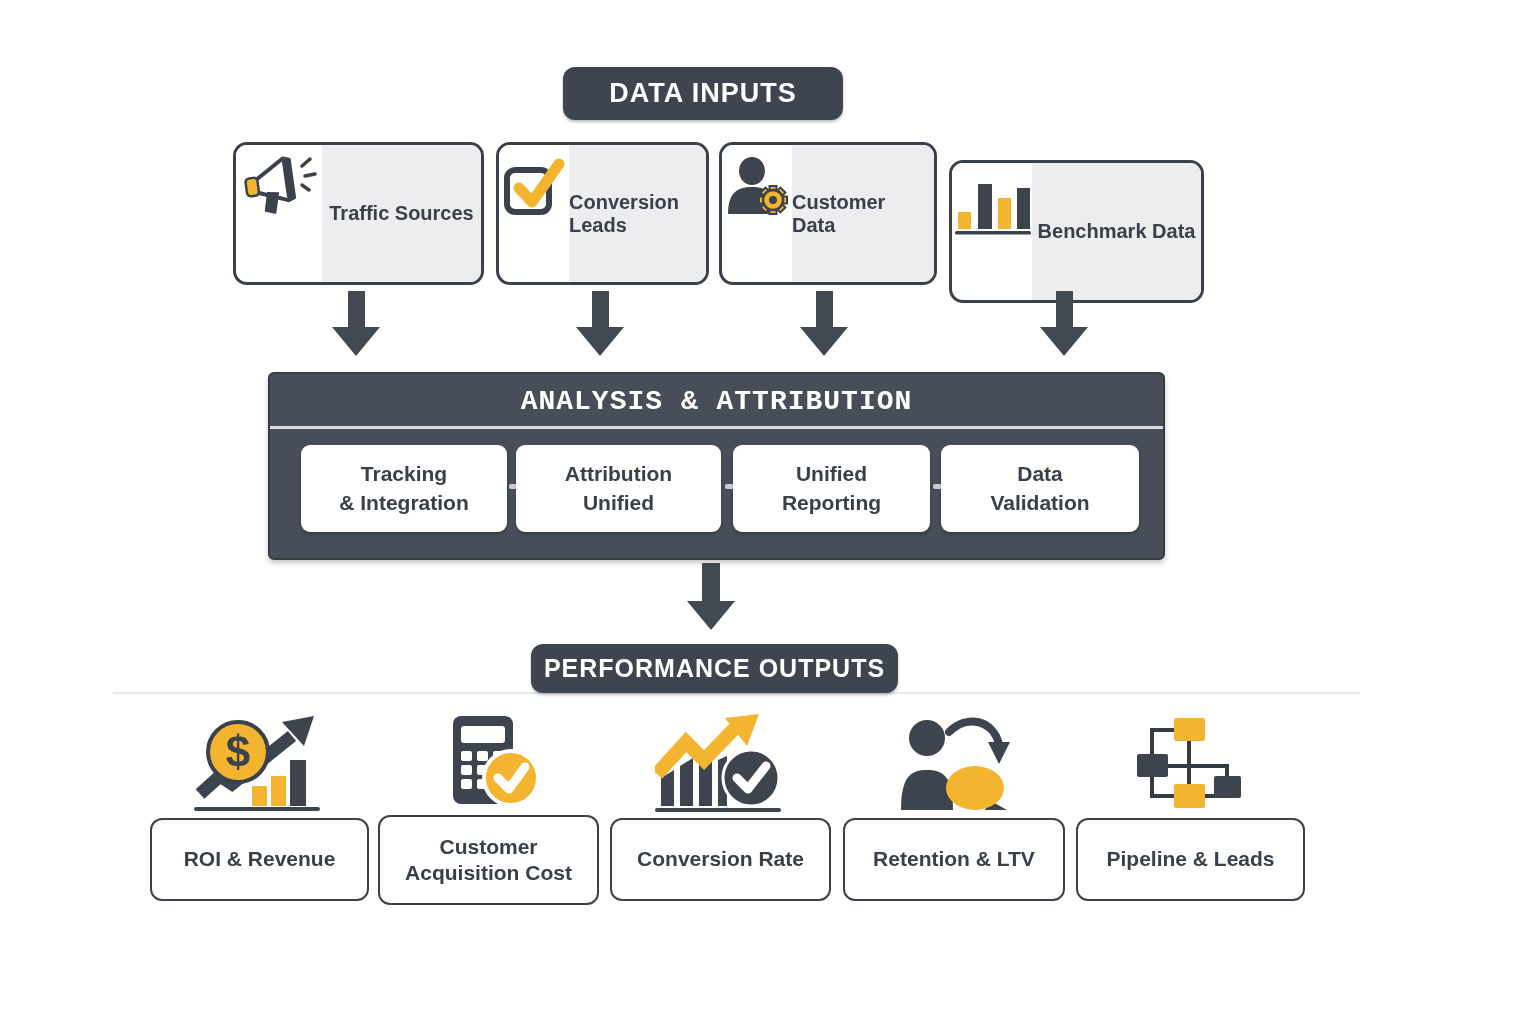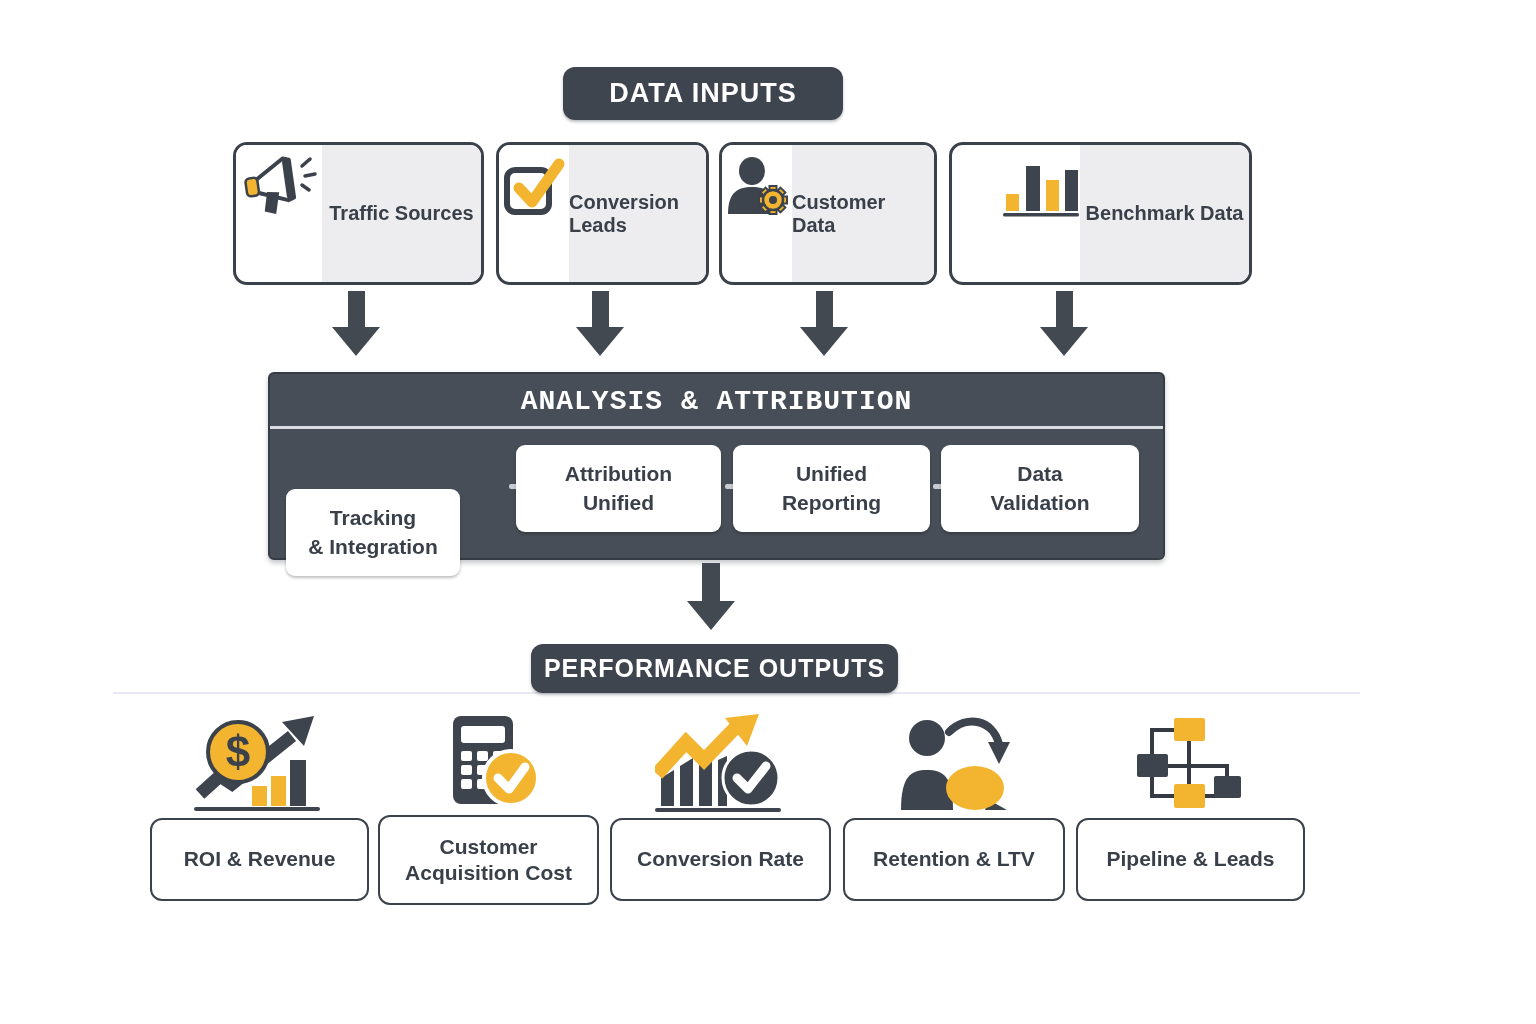--- a/index.html
+++ b/index.html
@@ -114,21 +114,21 @@
           <rect x="-3.5" y="-14" width="7" height="8" transform="rotate(315)"></rect>
         </g>
         <circle r="10" fill="#f3b52f" stroke="#3b424b" stroke-width="2.5"></circle>
         <circle r="4" fill="#3b424b"></circle>
       </g>
     </svg>
   </div>
   <div class="label-area">Customer Data</div>
 </div>
 
-<div class="abs input-card" style="left:949px;top:142px;width:249px;height:137px;padding-left:48px;">
+<div class="abs input-card" style="left:949px;top:160px;width:249px;height:137px;">
   <div class="icon-area">
     <svg width="80" height="62" viewBox="0 0 80 62">
       <rect x="6" y="38" width="13" height="17" fill="#f3b52f"></rect>
       <rect x="26" y="10" width="14" height="45" fill="#3e444d"></rect>
       <rect x="46" y="24" width="13" height="31" fill="#f3b52f"></rect>
       <rect x="65" y="14" width="13" height="41" fill="#3e444d"></rect>
       <rect x="3" y="57" width="76" height="3.5" rx="1.5" fill="#3e444d"></rect>
     </svg>
   </div>
   <div class="label-area">Benchmark Data</div>
@@ -148,21 +148,21 @@
 </div>
 <div class="abs down-arrow" style="left:1040px;top:291px;">
   <div class="stem" style="height:36px;"></div>
     <div class="head"></div>
 </div>
 
 <div class="abs analysis" style="left:268px;top:372px;width:893px;height:184px;">
   <div class="analysis-title">ANALYSIS &amp; ATTRIBUTION</div>
   <div class="analysis-divider"></div>
 
-  <div class="step-box" style="left:16px;width:174px;margin-top:44px;">
+  <div class="step-box" style="left:31px;width:206px;">
     <span>Tracking</span>
     <span>&amp; Integration</span>
   </div>
   <div class="step-dash" style="left:239px;"></div>
   <div class="step-box" style="left:246px;width:205px;">
     <span>Attribution</span>
     <span>Unified</span>
   </div>
   <div class="step-dash" style="left:455px;"></div>
   <div class="step-box" style="left:463px;width:197px;">

